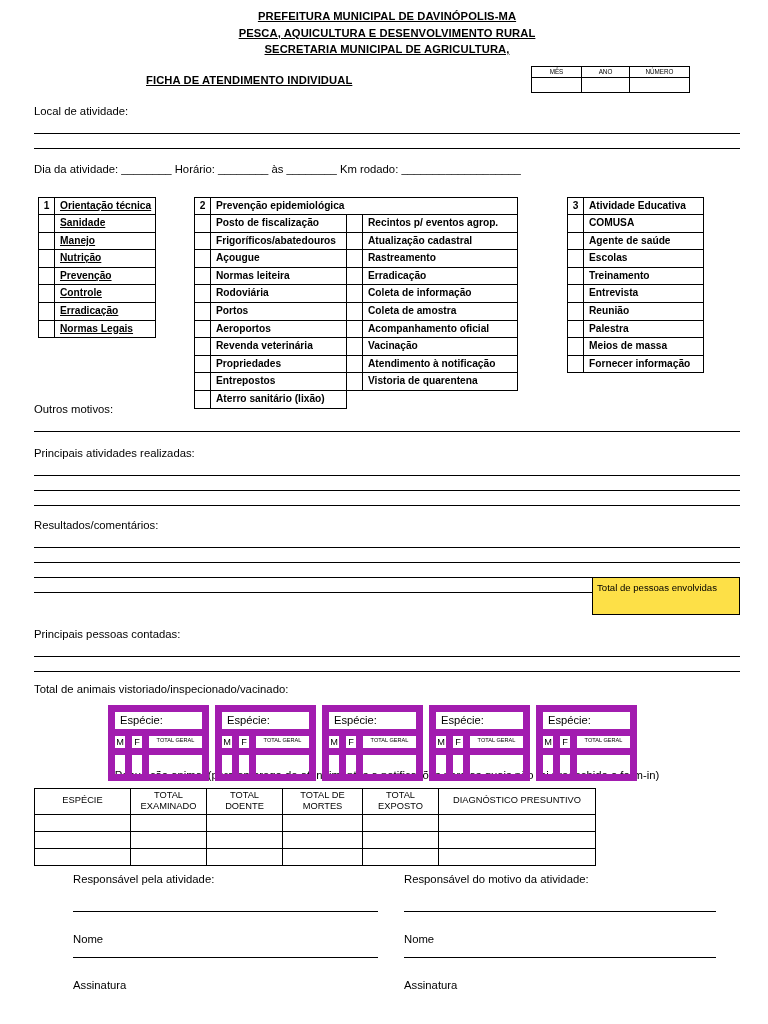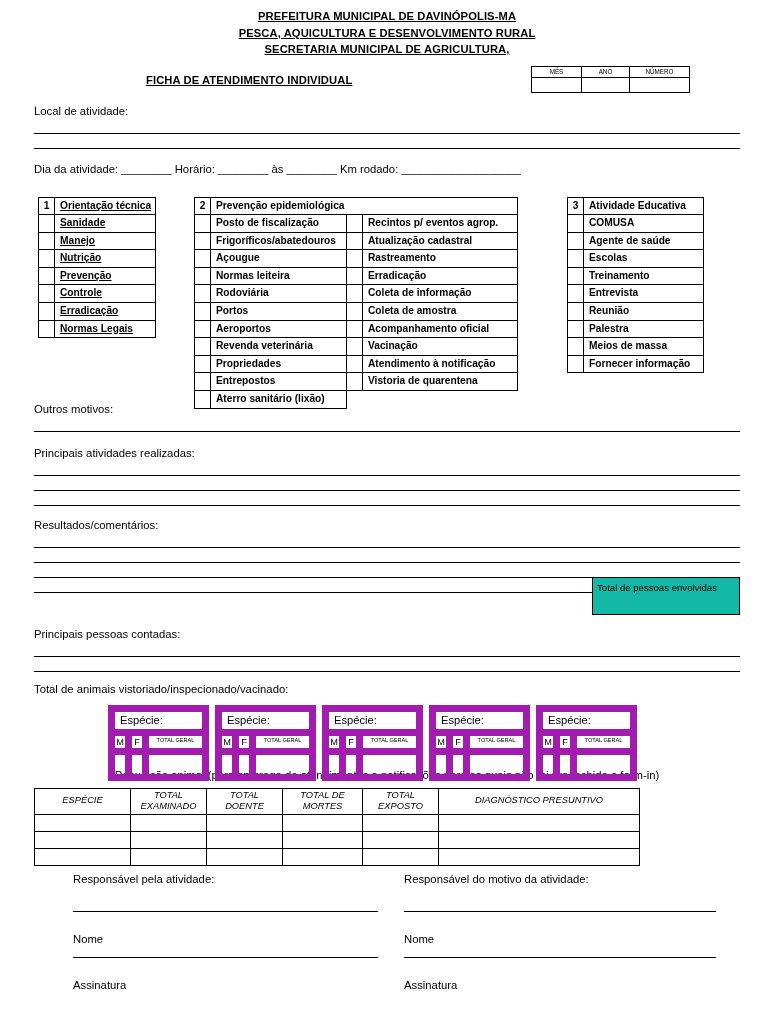--- a/index.html
+++ b/index.html
@@ -162,24 +162,23 @@
 
   .popline {
     text-align: center;
     font-size: 11.3px;
     margin-top: 2px;
   }
 
   
   table.pop {
     border-collapse: collapse;
-    width: 606px;
+    width: 562px;
     margin-top: 7px;
     table-layout: fixed;
-    font-style: italic;
   }
   table.pop th, table.pop td {
     border: 1px solid #000;
     font-size: 9.3px;
     font-weight: normal;
     text-align: center;
     padding: 0;
     line-height: 11.5px;
   }
   table.pop th { height: 26px; vertical-align: middle; }
@@ -208,21 +207,21 @@
   .pessoas-inner {
     position: absolute;
     right: 0;
     top: 0;
     width: 148px;
     height: 38px;
     border: 1.3px solid #000;
     font-size: 9.6px;
     padding: 4px 0 0 4px;
     line-height: 11px;
-    background: #14b8a6;
+    background: #fde047;
   }
 </style>
 </head>
 <body>
 
 <div class="page">
 
   <div class="header">
     <div class="hline">PREFEITURA MUNICIPAL DE DAVINÓPOLIS-MA</div>
     <div class="hline">PESCA, AQUICULTURA E DESENVOLVIMENTO RURAL</div>

